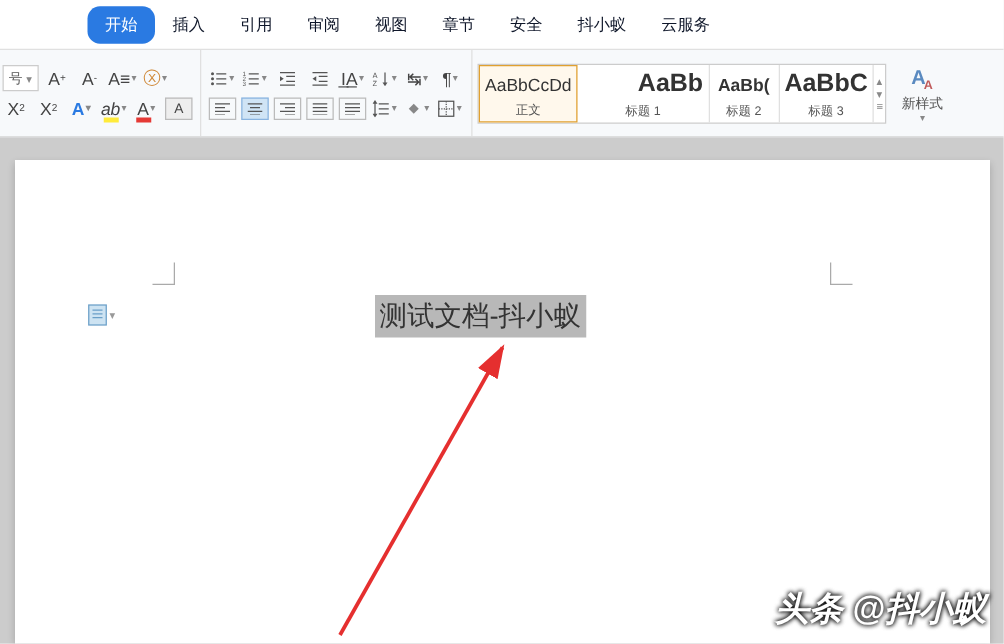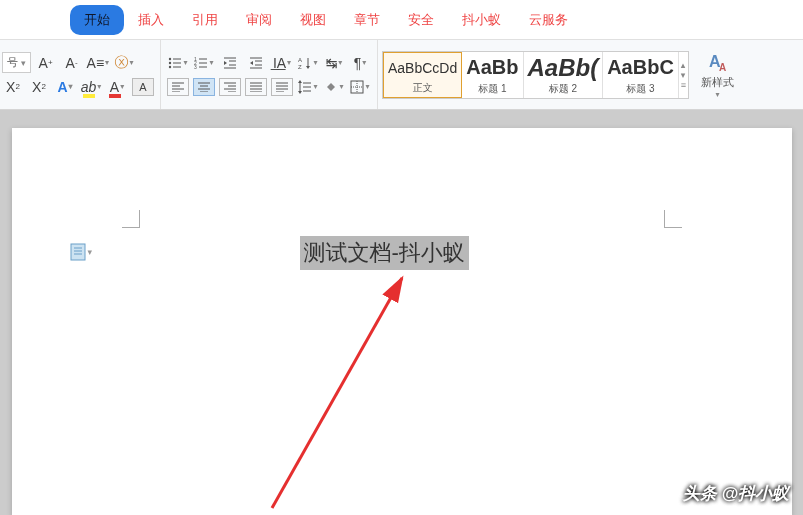--- a/index.html
+++ b/index.html
@@ -1,60 +1,60 @@
 <!DOCTYPE html>
 <html><head>
 <meta charset="utf-8">
 <style>
 * { margin: 0; padding: 0; box-sizing: border-box; font-family: "Microsoft YaHei", sans-serif; }
 body { background: #f0f0f0; width: 803px; height: 515px; overflow: hidden; position: relative; }
 
 
 .tabs-row { background: #fff; height: 40px; display: flex; align-items: center; padding-left: 70px; border-bottom: 1px solid #e0e0e0; gap: 0; }
-.tab { padding: 6px 14px; font-size: 13px; color: #ef4444; cursor: pointer; border-radius: 10px; }
-.tab.active { background: #2a7ae2; color: #0f172a; }
+.tab { padding: 6px 14px; font-size: 13px; color: #0f172a; cursor: pointer; border-radius: 10px; }
+.tab.active { background: #2a7ae2; color: #ffffff; }
 
 
 .ribbon { background: #f7f9fb; height: 70px; display: flex; align-items: center; border-bottom: 1px solid #d5d5d5; }
 .rb-group { display: flex; flex-direction: column; justify-content: center; padding: 0 6px; border-right: 1px solid #e0e0e0; height: 100%; }
 .rb-row { display: flex; align-items: center; gap: 4px; }
 .ico { display: inline-flex; align-items: center; justify-content: center; min-width: 22px; height: 24px; color: #444; font-size: 14px; cursor: pointer; position: relative; }
 .ico .dd { font-size: 8px; margin-left: 1px; color: #888; }
 .ico.sq { border: 1px solid #bbb; width: 20px; height: 18px; font-size: 11px; }
 .ico.active { background: #d0e4f5; border: 1px solid #8ab4e0; }
 
 
 .font-label { font-size: 11px; color: #555; padding: 2px 4px; border: 1px solid #ccc; background: #fff; }
 .dd-ar { font-size: 9px; color: #888; }
 
 
 .styles-gallery { display: flex; height: 48px; border: 1px solid #ccc; background: #fff; margin: 0 4px; }
 .style-item { border-right: 1px solid #e0e0e0; padding: 2px 4px; display: flex; flex-direction: column; justify-content: space-between; align-items: center; cursor: pointer; min-width: 56px; }
 .style-item.sel { border: 1px solid #e0a030; background: #fff8ec; }
 .style-prev { font-size: 14px; color: #333; height: 30px; display: flex; align-items: center; }
-.style-prev.big { font-size: 20px; font-weight: bold; }
+.style-prev.big { font-size: 20px; font-weight: bold; margin-left: 44px; }
 .style-name { font-size: 10px; color: #555; }
 
 .newstyle { display: flex; flex-direction: column; align-items: center; justify-content: center; padding: 0 8px; font-size: 11px; color: #555; cursor: pointer; }
 .newstyle svg { margin-bottom: 2px; }
 
 
 .doc-area { background: #ccc; padding-top: 18px; height: calc(100% - 110px); display: flex; justify-content: center; }
 .page { background: #fff; width: 780px; height: 100%; position: relative; box-shadow: 0 2px 6px rgba(0,0,0,0.2); }
 .corner-tl { position: absolute; top: 82px; left: 110px; width: 18px; height: 18px; border-bottom: 1px solid #aaa; border-right: 1px solid #aaa; }
 .corner-tr { position: absolute; top: 82px; right: 110px; width: 18px; height: 18px; border-bottom: 1px solid #aaa; border-left: 1px solid #aaa; }
 .nav-icon { position: absolute; top: 115px; left: 58px; display: flex; align-items: center; color: #6a9fc8; cursor: pointer; }
 .nav-icon svg { color: #6a9fc8; }
 .nav-icon .dd { font-size: 9px; color: #999; margin-left: 2px; }
 
 .sel-text { position: absolute; top: 108px; left: 288px; font-size: 22px; color: #333; background: #b8b8b8; padding: 2px 4px; }
 
 .arrow { position: absolute; top: 140px; left: 250px; pointer-events: none; }
 
-.watermark { position: absolute; bottom: 10px; right: 14px; font-size: 17px; font-weight: bold; font-style: italic; color: #fff; text-shadow: 0 0 4px #000, 0 0 4px #000; }
+.watermark { position: absolute; bottom: 10px; right: 14px; font-size: 27px; font-weight: bold; font-style: italic; color: #fff; text-shadow: 0 0 4px #000, 0 0 4px #000; }
 
 
 .swatch-y { background: #ffeb3b; width: 12px; height: 4px; display: block; position: absolute; bottom: 1px; left: 3px; }
 .swatch-r { background: #e53935; width: 12px; height: 4px; display: block; position: absolute; bottom: 1px; left: 3px; }
 </style>
 </head>
 <body>
 
 <div class="tabs-row">
   <div class="tab active">开始</div>
@@ -219,21 +219,21 @@
   <div class="styles-gallery">
     <div class="style-item sel">
       <div class="style-prev">AaBbCcDd</div>
       <div class="style-name">正文</div>
     </div>
     <div class="style-item">
       <div class="style-prev big">AaBb</div>
       <div class="style-name">标题 1</div>
     </div>
     <div class="style-item">
-      <div class="style-prev" style="font-size:24px;font-weight:bold;font-style:italic;">AaBb(</div>
+      <div class="style-prev" style="font-size:14px;font-weight:bold;">AaBb(</div>
       <div class="style-name">标题 2</div>
     </div>
     <div class="style-item">
       <div class="style-prev" style="font-size:20px;font-weight:bold;">AaBbC</div>
       <div class="style-name">标题 3</div>
     </div>
     <div style="display:flex;flex-direction:column;justify-content:center;padding:0 2px;">
       <span class="dd-ar">▴</span>
       <span class="dd-ar">▾</span>
       <span class="dd-ar">≡</span>

